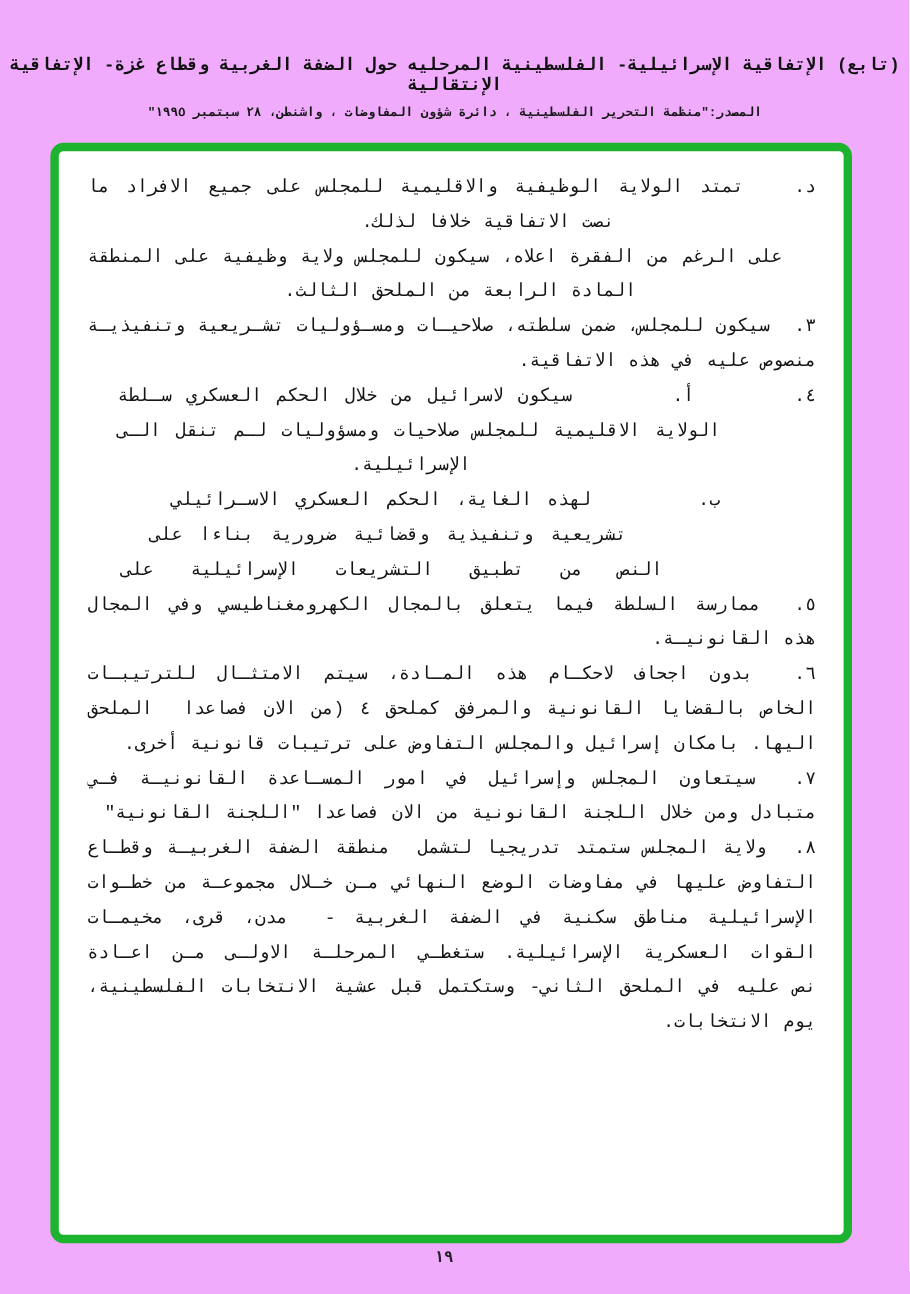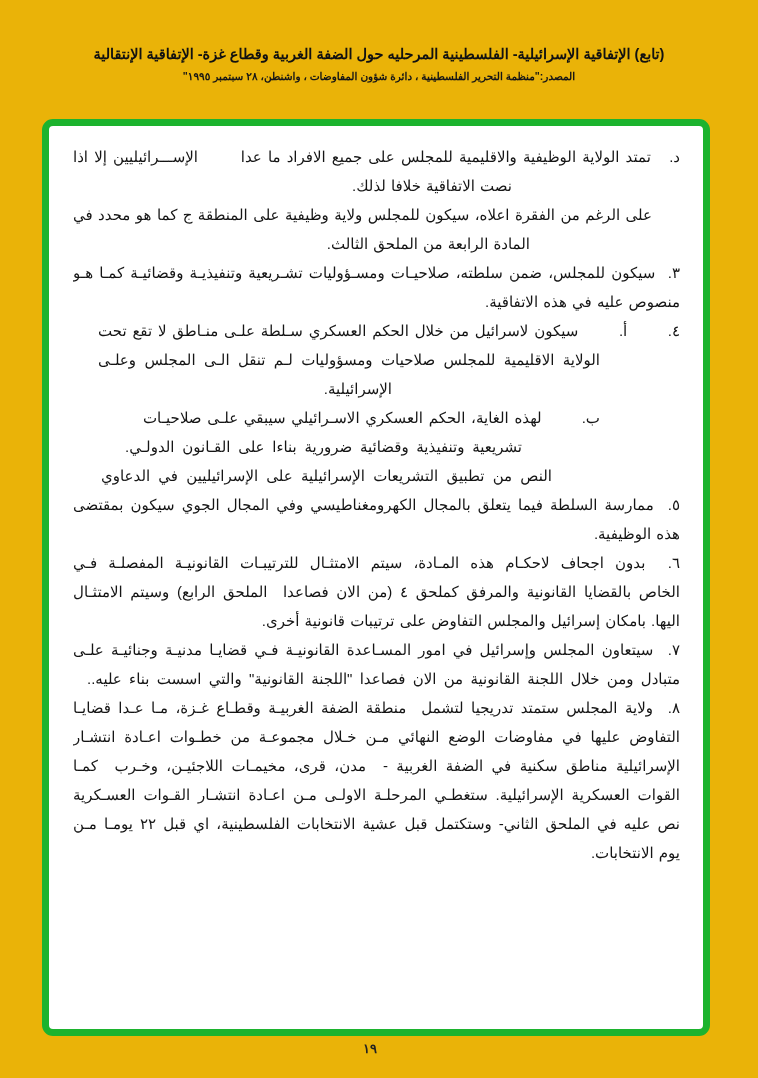--- a/index.html
+++ b/index.html
@@ -4,22 +4,22 @@
 <style>
   html, body {
     margin: 0;
     padding: 0;
     background: #ffffff;
   }
   .page {
     position: relative;
     width: 758px;
     height: 1078px;
-    background: #eab308;
-    font-family: Liberation Sans, sans-serif;
+    background: #f0abfc;
+    font-family: Liberation Mono, monospace;
     color: #1a1a1a;
     overflow: hidden;
   }
   .header {
     position: absolute;
     top: 46px;
     left: 0;
     width: 758px;
     text-align: center;
     direction: rtl;
@@ -112,21 +112,21 @@
           <div class="line jl" style="padding-right: 80px; padding-left: 25px;">الولاية الاقليمية للمجلس صلاحيات ومسؤوليات لـم تنقل الـى المجلس وعلـى</div>
           <div class="line rl" style="padding-right: 288px;">الإسرائيلية.</div>
         </div>
         <div class="para">
           <div class="line jl" style="padding-right: 80px; padding-left: 70px;">ب.&nbsp;&nbsp;&nbsp;&nbsp;&nbsp;&nbsp;&nbsp;لهذه الغاية، الحكم العسكري الاسـرائيلي سيبقي علـى صلاحيـات ومسـؤوليات</div>
           <div class="line jl" style="padding-right: 158px; padding-left: 52px;">تشريعية وتنفيذية وقضائية ضرورية بناءا على القـانون الدولـي. لن ينتقص هذا</div>
           <div class="line jl" style="padding-right: 128px; padding-left: 28px;">النص من تطبيق التشريعات الإسرائيلية على الإسرائيليين في الدعاوي وقطاع القضاء.</div>
         </div>
         <div class="para">
           <div class="line jl">٥.&nbsp;&nbsp;ممارسة السلطة فيما يتعلق بالمجال الكهرومغناطيسي وفي المجال الجوي سيكون بمقتضى احكـام</div>
-          <div class="line rl">هذه الوظيفية.</div>
+          <div class="line rl">هذه القانونيـة.</div>
         </div>
         <div class="para">
           <div class="line jl">٦.&nbsp;&nbsp;بدون اجحاف لاحكـام هذه المـادة، سيتم الامتثـال للترتيبـات القانونيـة المفصلـة فـي البـروتوكول</div>
           <div class="line jl">الخاص بالقضايا القانونية والمرفق كملحق ٤ (من الان فصاعدا&nbsp; الملحق الرابع) وسيتم الامتثـال</div>
           <div class="line rl">اليها. بامكان إسرائيل والمجلس التفاوض على ترتيبات قانونية أخرى.</div>
         </div>
         <div class="para">
           <div class="line jl">٧.&nbsp;&nbsp;سيتعاون المجلس وإسرائيل في امور المسـاعدة القانونيـة فـي قضايـا مدنيـة وجنائيـة علـى اسـاس</div>
           <div class="line jl" style="padding-left: 14px;">متبادل ومن خلال اللجنة القانونية من الان فصاعدا "اللجنة القانونية" والتي اسست بناء عليه..</div>
         </div>

